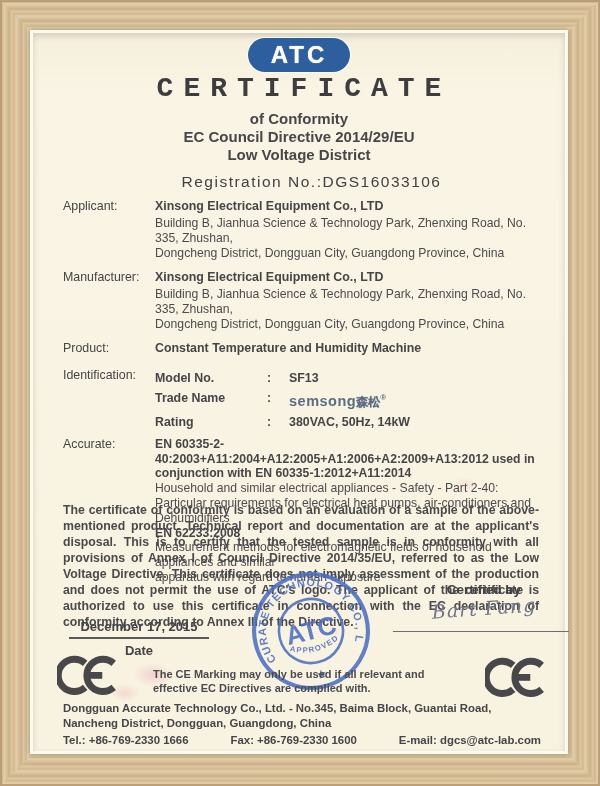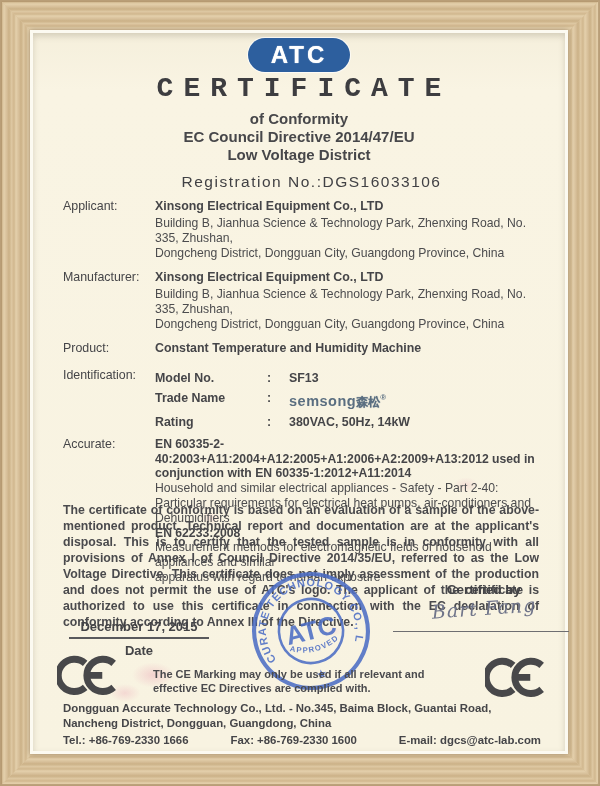--- a/index.html
+++ b/index.html
@@ -89,21 +89,21 @@
   <div class="wood v right"></div>
   <div class="frame-edge"></div>
 
   <div class="paper">
 
     <div class="abs logo-pill">
       <span>ATC</span>
     </div>
     <div class="abs ctr cert-title">CERTIFICATE</div>
     <div class="abs ctr h-sub">of Conformity</div>
-    <div class="abs ctr h-dir1">EC Council Directive 2014/47/EU</div>
+    <div class="abs ctr h-dir1">EC Council Directive 2014/29/EU</div>
     <div class="abs ctr h-dir2">Low Voltage District</div>
     <div class="abs ctr h-reg">Registration No.:DGS16033106</div>
 
     <div class="abs fields">
 
       <div class="frow">
         <div class="flabel">Applicant:</div>
         <div class="fval">
           <div class="coname">Xinsong Electrical Equipment Co., LTD</div>
           <div class="addr">Building B, Jianhua Science &amp; Technology Park, Zhenxing Road, No. 335, Zhushan,</div>

